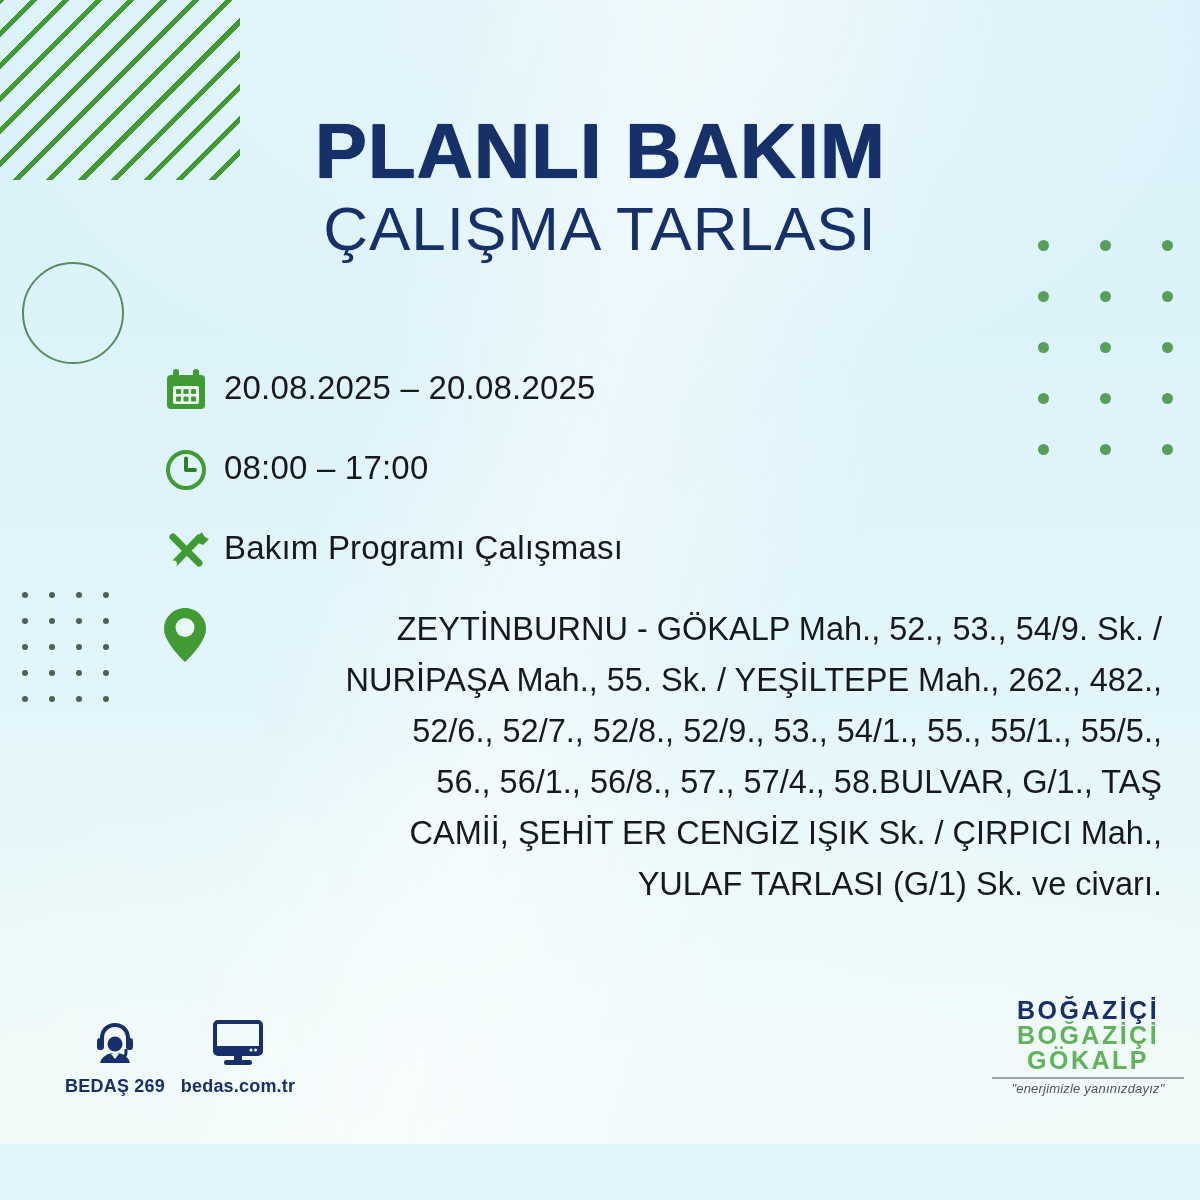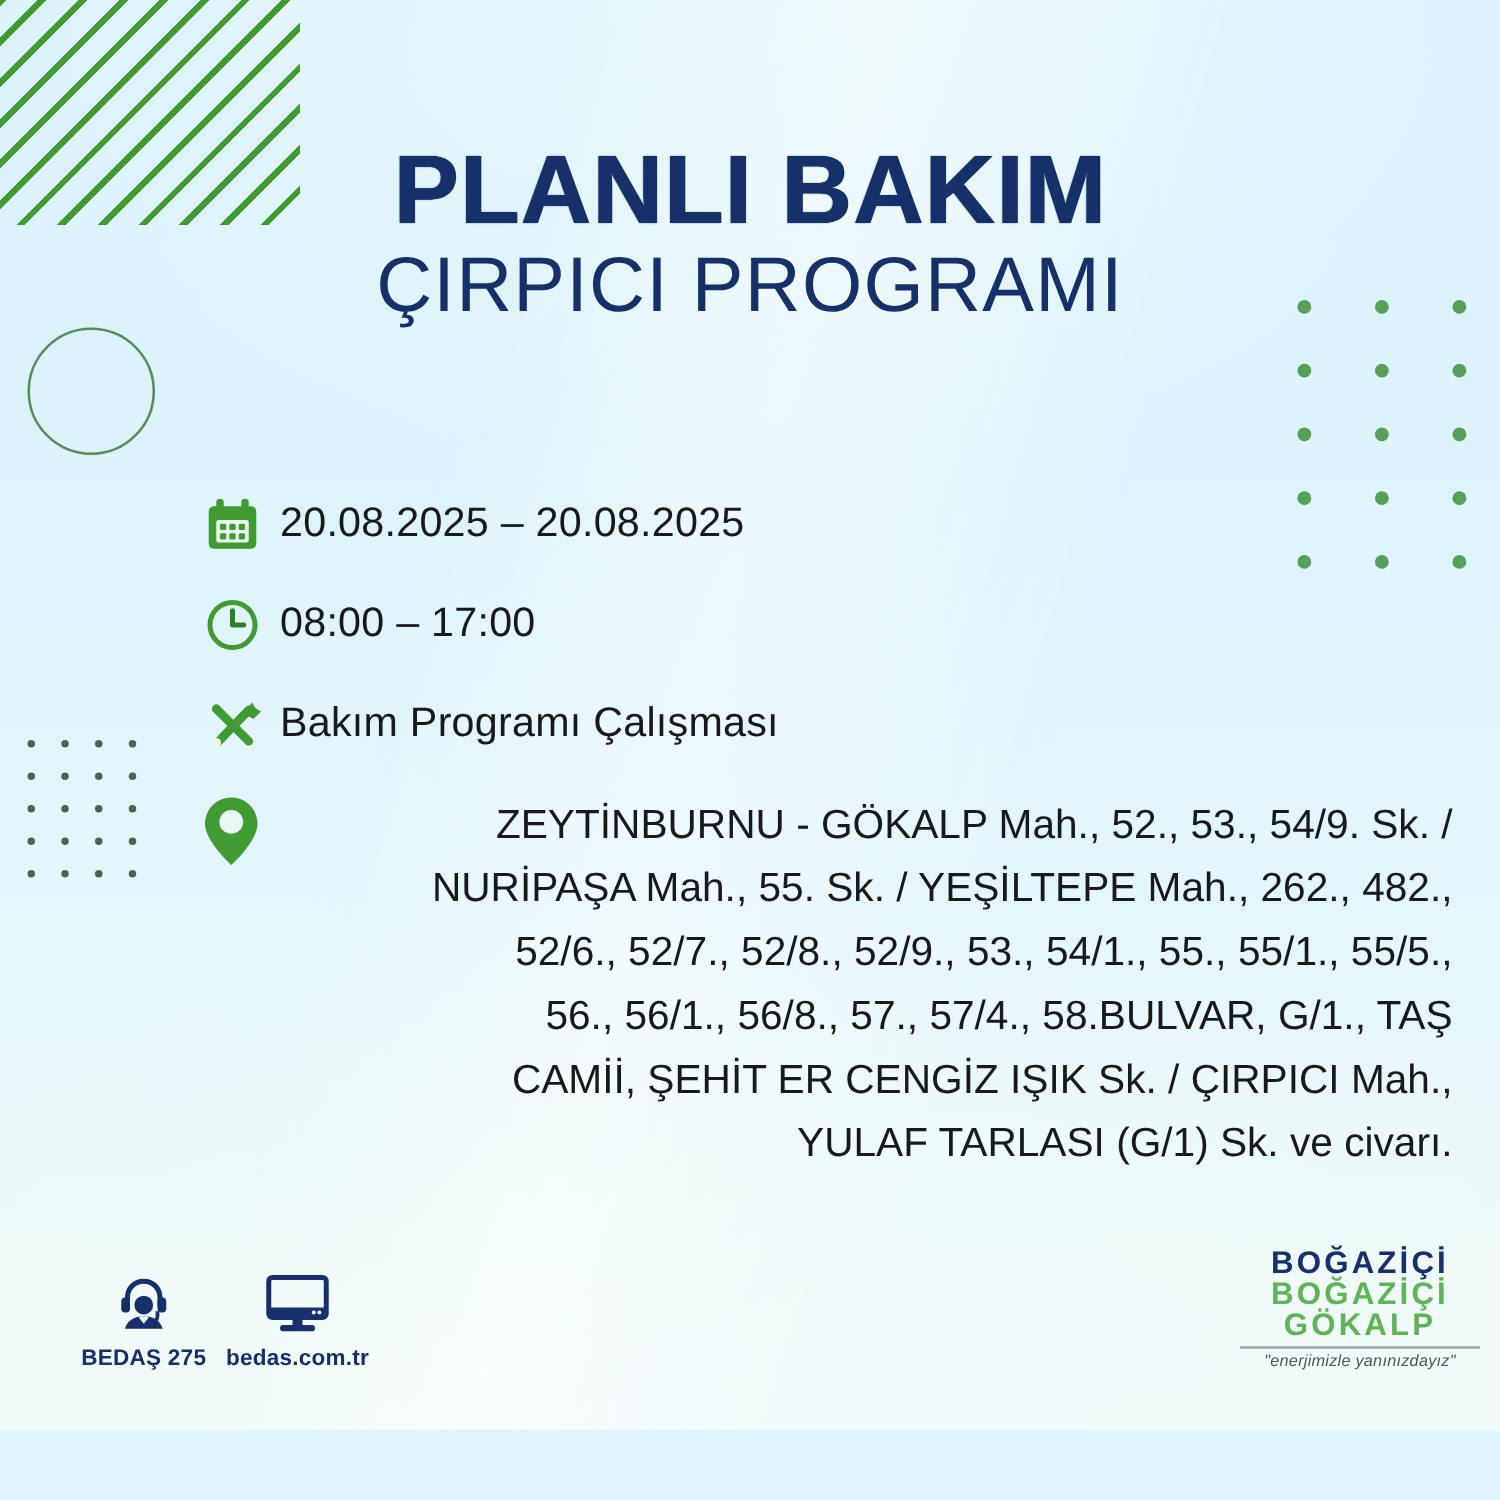--- a/index.html
+++ b/index.html
@@ -49,21 +49,21 @@
     font-size:78px;font-weight:bold;letter-spacing:1px;color:#16306a;
     line-height:86px;white-space:nowrap;
     text-shadow:0 0 1px #16306a, 1px 0 0 #16306a;
   }
   #title2{
     font-size:62px;font-weight:500;letter-spacing:1px;color:#16306a;
     line-height:74px;white-space:nowrap;margin-top:-2px;
   }
 
   
-  #rows{position:absolute;left:162px;top:394px;width:1000px;}
+  #rows{position:absolute;left:162px;top:364px;width:1000px;}
   .row{display:flex;align-items:flex-start;margin-bottom:22px;}
   .ic{width:62px;min-width:62px;height:56px;display:flex;align-items:flex-start;justify-content:flex-start;padding-top:2px;}
   .rtxt{
     font-size:33px;color:#17191c;line-height:44px;letter-spacing:.2px;
     padding-top:2px;
   }
   #rowAddr{margin-bottom:0;}
   #addrText{
     font-size:32.5px;color:#17191c;line-height:51px;letter-spacing:0px;
     width:960px;padding-top:0px;
@@ -133,21 +133,21 @@
     <i></i>
       <i></i>
       <i></i>
     <i></i>
       <i></i>
       <i></i>
   </div>
 
   <div id="titleWrap">
     <div id="title1">PLANLI BAKIM</div>
-    <div id="title2">ÇIRPICI PROGRAMI</div>
+    <div id="title2">ÇALIŞMA TARLASI</div>
   </div>
 
   <div id="rows">
 
     <div class="row">
       <div class="ic">
         <svg width="48" height="48" viewBox="0 0 48 48">
           <rect x="5" y="9" width="38" height="34" rx="4" fill="#3f9b32"></rect>
           <rect x="11" y="3" width="6" height="11" rx="3" fill="#3f9b32"></rect>
           <rect x="31" y="3" width="6" height="11" rx="3" fill="#3f9b32"></rect>
@@ -215,21 +215,21 @@
         <svg width="52" height="52" viewBox="0 0 52 52">
           <path d="M26 7 C17 7 11 13.5 11 22 v7 h4 v-7 c0 -6.3 4.9 -11 11 -11 s11 4.7 11 11 v7 h4 v-7 C41 13.5 35 7 26 7 Z" fill="#17306b"></path>
           <rect x="8" y="22" width="7" height="12" rx="3.2" fill="#17306b"></rect>
           <rect x="37" y="22" width="7" height="12" rx="3.2" fill="#17306b"></rect>
           <path d="M37 33 v4 c0 3 -3 5 -6 5 h-3" fill="none" stroke="#17306b" stroke-width="3"></path>
           <circle cx="26" cy="28" r="7.5" fill="#17306b"></circle>
           <path d="M26 37 c-9 0 -14 5 -15 10 h30 c-1 -5 -6 -10 -15 -10 z" fill="#17306b"></path>
           <path d="M22 38 l4 5 l4 -5 l-2 -1 h-4 z" fill="#eaf6fb"></path>
         </svg>
       </div>
-      <div class="flab">BEDAŞ 275</div>
+      <div class="flab">BEDAŞ 269</div>
     </div>
 
     <div class="fitem" id="fItem1">
       <div class="fic">
         <svg width="56" height="50" viewBox="0 0 56 50">
           <rect x="5" y="4" width="46" height="32" rx="3" fill="none" stroke="#17306b" stroke-width="4"></rect>
           <rect x="5" y="28" width="46" height="8" fill="#17306b"></rect>
           <circle cx="41" cy="32" r="1.6" fill="#eaf6fb"></circle>
           <circle cx="45.5" cy="32" r="1.6" fill="#eaf6fb"></circle>
           <rect x="24" y="36" width="8" height="6" fill="#17306b"></rect>

